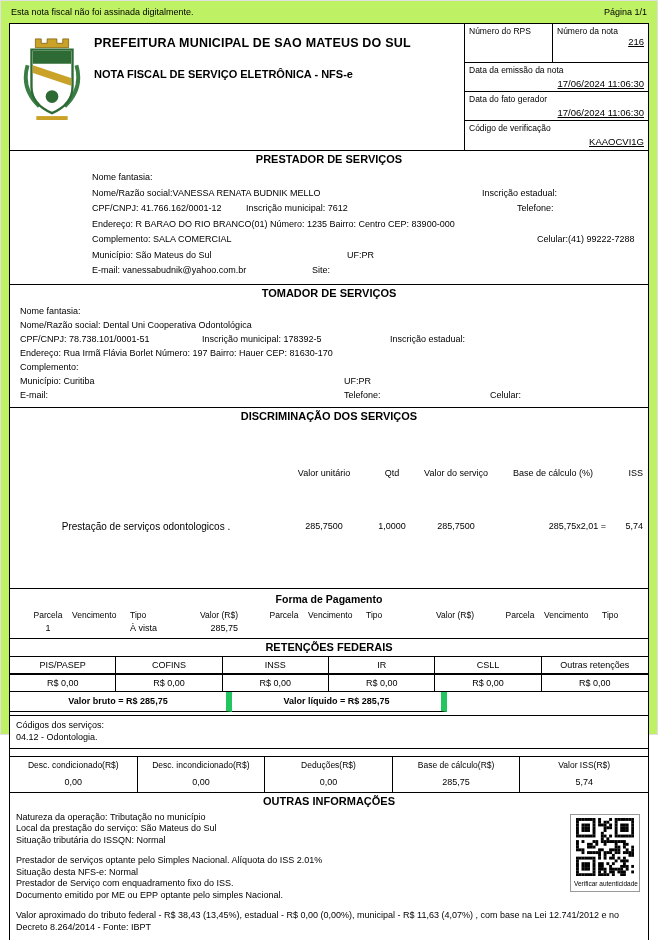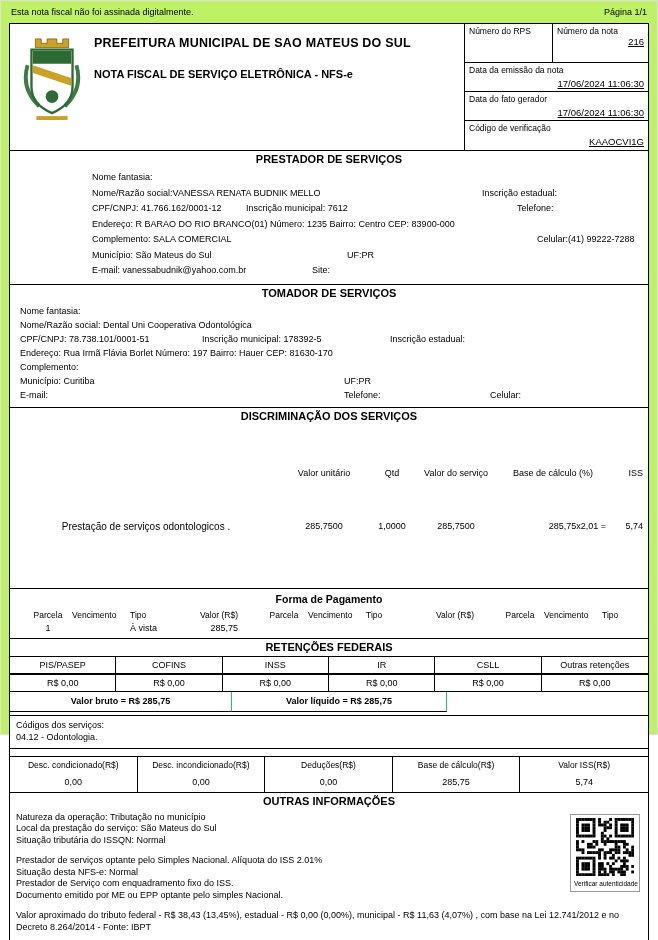--- a/index.html
+++ b/index.html
@@ -68,21 +68,21 @@
 
   
   .ret { border-top:1px solid #000; }
   .ret-title { text-align:center; font-weight:bold; font-size:11px; padding:2px 0 3px; }
   .ret-grid { display:grid; grid-template-columns:repeat(6,1fr); border-top:1px solid #000; }
   .ret-grid > div { border-right:1px solid #000; text-align:center; font-size:9px; padding:3px 2px; }
   .ret-grid > div:last-child { border-right:none; }
   .ret-heads > div { border-bottom:1px solid #000; }
   .ret-vals > div { border-bottom:1px solid #000; }
   .ret-totals { display:grid; grid-template-columns:222px 215px 1fr; }
-  .ret-totals .rcell { border-right:1px solid #22c55e; border-bottom:1px solid #000; text-align:center; font-weight:bold; font-size:9px; padding:4px 0 5px; }
+  .ret-totals .rcell { border-right:6px solid #22c55e; border-bottom:1px solid #000; text-align:center; font-weight:bold; font-size:9px; padding:4px 0 5px; }
   .ret-totals .rempty { border:none; }
 
   
   .codigos { border:1px solid #000; border-left:none; border-right:none; margin-top:3px; padding:3px 6px 5px; font-size:9px; line-height:12px; }
 
   
   .totals { display:grid; grid-template-columns:repeat(5,1fr); border-top:1px solid #000; border-bottom:1px solid #000; margin-top:7px; }
   .tcell { border-right:1px solid #000; text-align:center; padding:3px 2px 5px; }
   .tcell:last-child { border-right:none; }
   .tlabel { font-size:8.5px; }

